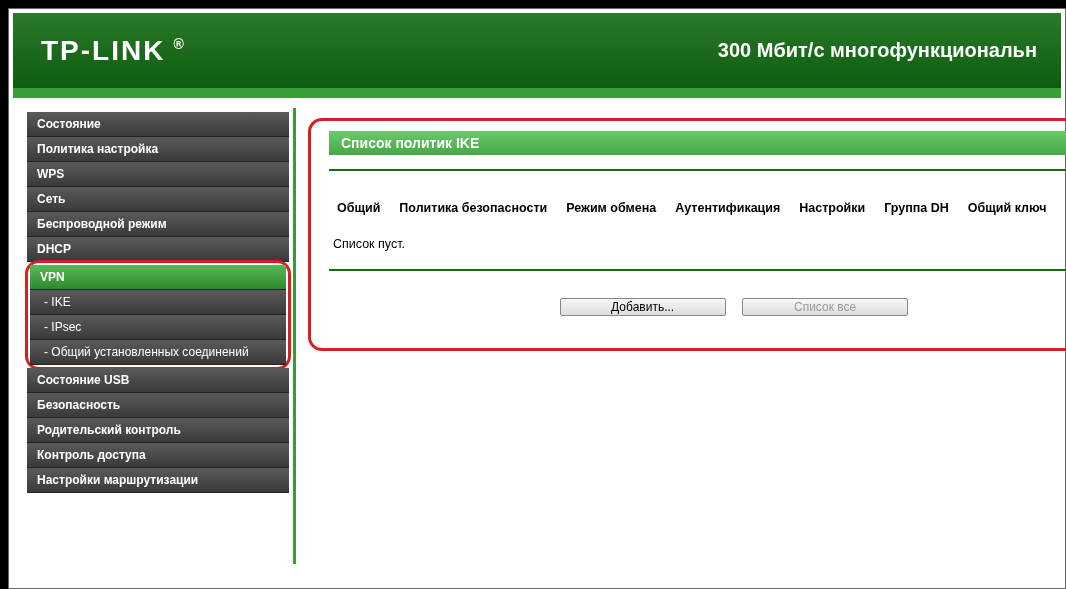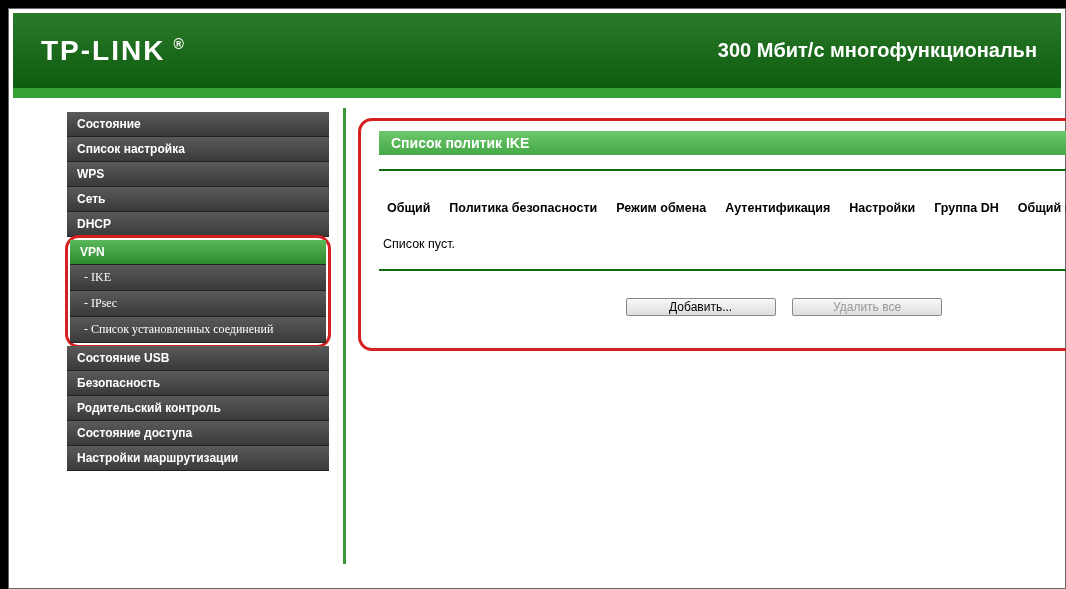--- a/index.html
+++ b/index.html
@@ -35,23 +35,21 @@
     }
     .logo .reg { font-size: 14px; vertical-align: super; }
     .header-subtitle {
       font-size: 20px;
       font-weight: bold;
     }
     .body-area {
       display: flex;
       height: calc(100% - 95px);
       padding: 10px;
-      gap: 10px;
       background: #fff;
-      margin-left: 40px;
     }
     .sidebar {
       width: 270px;
       flex-shrink: 0;
     }
     .menu-item {
       background: linear-gradient(to bottom, #5a5a5a 0%, #3a3a3a 100%);
       color: #fff;
       font-size: 12px;
       font-weight: bold;
@@ -60,21 +58,20 @@
       cursor: pointer;
       white-space: nowrap;
       overflow: hidden;
     }
     .menu-item.active {
       background: linear-gradient(to bottom, #59b859 0%, #2d8b2d 100%);
     }
     .menu-item.sub {
       padding-left: 14px;
       font-weight: normal;
-      font-family: Liberation Serif, serif;
     }
     .highlight-red {
       border: 3px solid #d42020;
       border-radius: 14px;
       padding: 2px;
     }
     .sidebar .highlight-red {
       margin: -2px;
     }
     .content {
@@ -111,21 +108,21 @@
     .empty-text {
       font-size: 12.5px;
       color: #000;
       margin-bottom: 8px;
     }
     .button-row {
       text-align: center;
       margin-top: 10px;
     }
     .std-button {
-      width: 150px;
+      width: 166px;
       font-size: 12px;
       padding: 1px 6px;
       background: linear-gradient(to bottom, #f8f8f8, #ddd);
       border: 1px solid #888;
       border-radius: 2px;
       cursor: pointer;
       margin: 0 6px;
     }
     .std-button:disabled {
       color: #999;
@@ -139,36 +136,37 @@
   <div class="header">
     <div class="logo">
       <span>TP-LINK</span><span class="reg">®</span>
     </div>
     <div class="header-subtitle">300 Мбит/с многофункциональн</div>
   </div>
 
   <div class="body-area">
     <div class="sidebar">
       <div class="menu-item">Состояние</div>
-      <div class="menu-item">Список настройка</div>
+      <div class="menu-item">Политика настройка</div>
       <div class="menu-item">WPS</div>
       <div class="menu-item">Сеть</div>
+      <div class="menu-item">Беспроводной режим</div>
       <div class="menu-item">DHCP</div>
 
       <div class="highlight-red">
         <div class="menu-item active">VPN</div>
         <div class="menu-item sub">- IKE</div>
         <div class="menu-item sub">- IPsec</div>
-        <div class="menu-item sub">- Список установленных соединений</div>
+        <div class="menu-item sub">- Общий установленных соединений</div>
       </div>
 
       <div class="menu-item">Состояние USB</div>
       <div class="menu-item">Безопасность</div>
       <div class="menu-item">Родительский контроль</div>
-      <div class="menu-item">Состояние доступа</div>
+      <div class="menu-item">Контроль доступа</div>
       <div class="menu-item">Настройки маршрутизации</div>
     </div>
 
     <div class="content">
       <div class="highlight-red content-panel">
         <div class="panel-title">Список политик IKE</div>
         <hr class="hr-green">
         <div class="table-headers">
           <span>Общий</span>
           <span>Политика безопасности</span>
@@ -176,18 +174,18 @@
           <span>Аутентификация</span>
           <span>Настройки</span>
           <span>Группа DH</span>
           <span>Общий ключ</span>
           <span>Настройка</span>
         </div>
         <div class="empty-text">Список пуст.</div>
         <hr class="hr-green">
         <div class="button-row">
           <button class="std-button">Добавить...</button>
-          <button class="std-button" disabled="">Удалить все</button>
+          <button class="std-button" disabled="">Список все</button>
         </div>
       </div>
     </div>
   </div>
 </div>
 
 </body></html>

